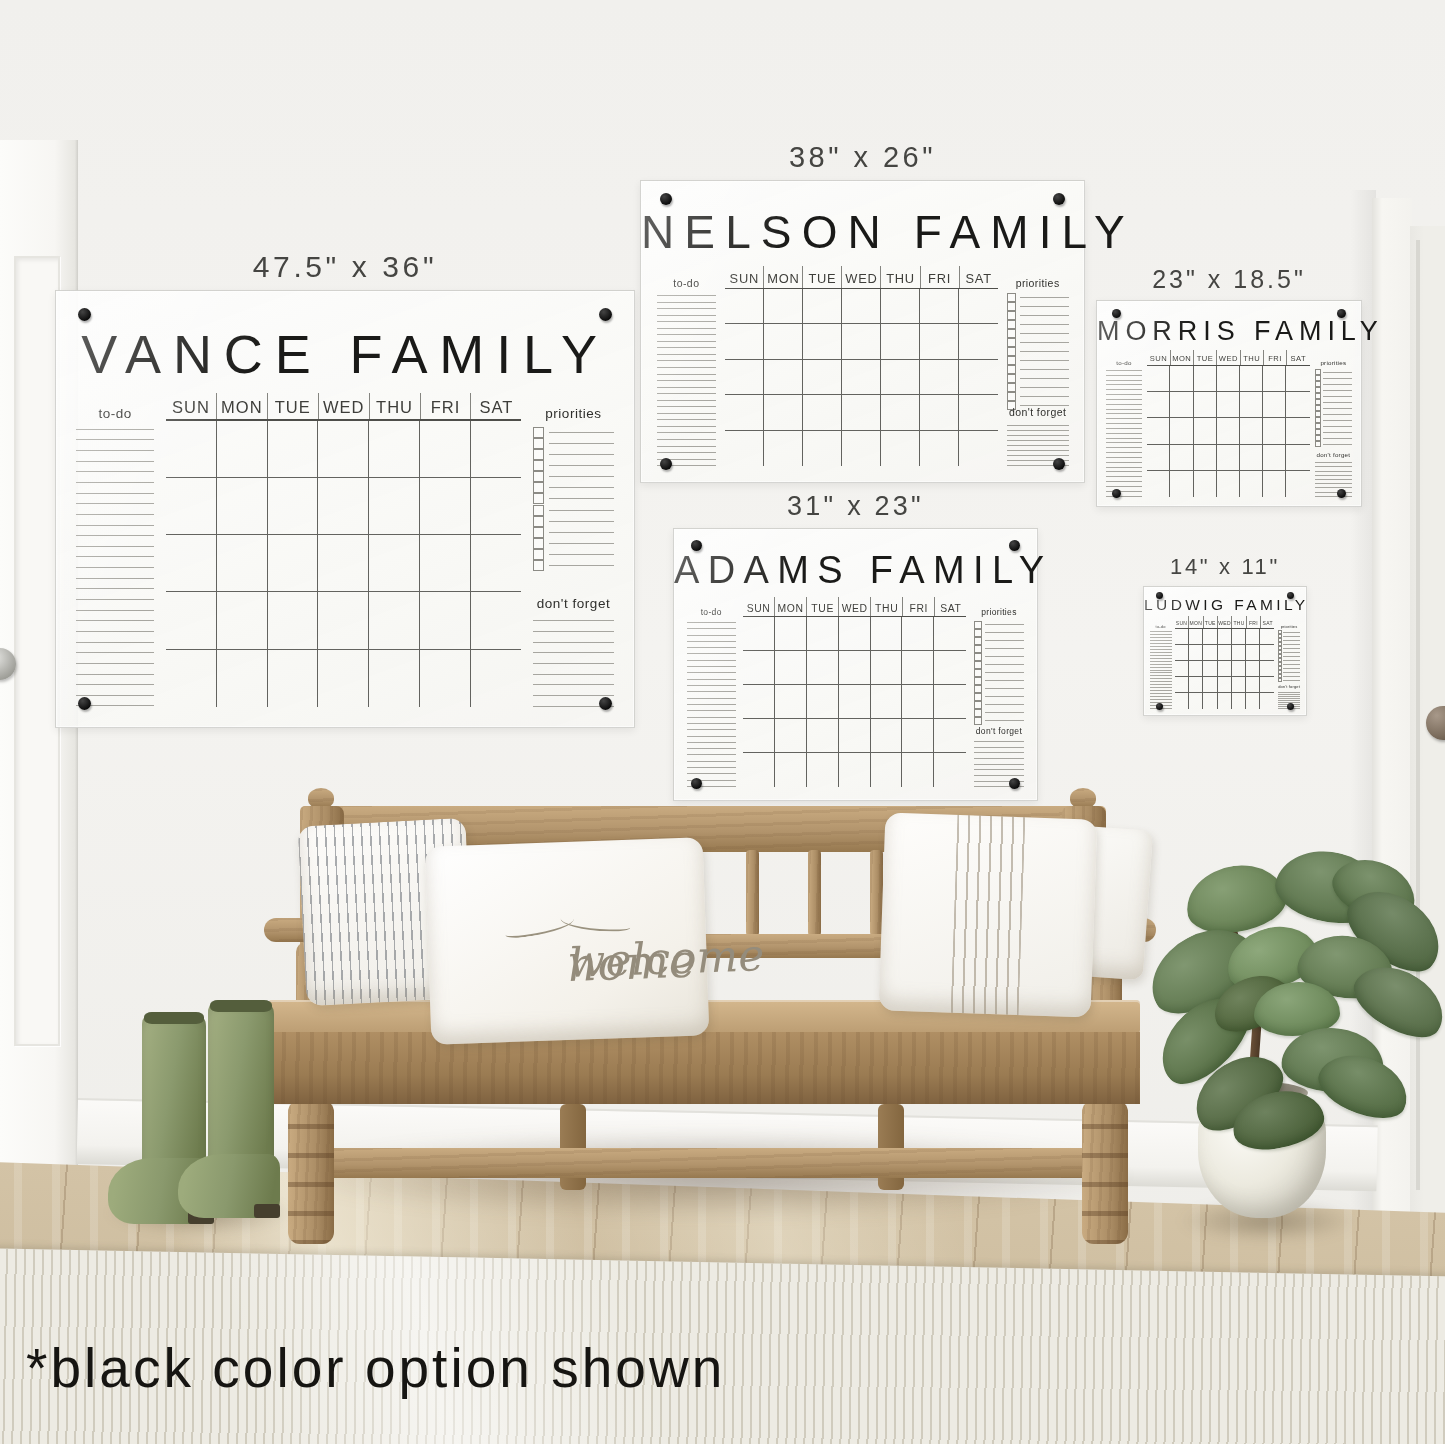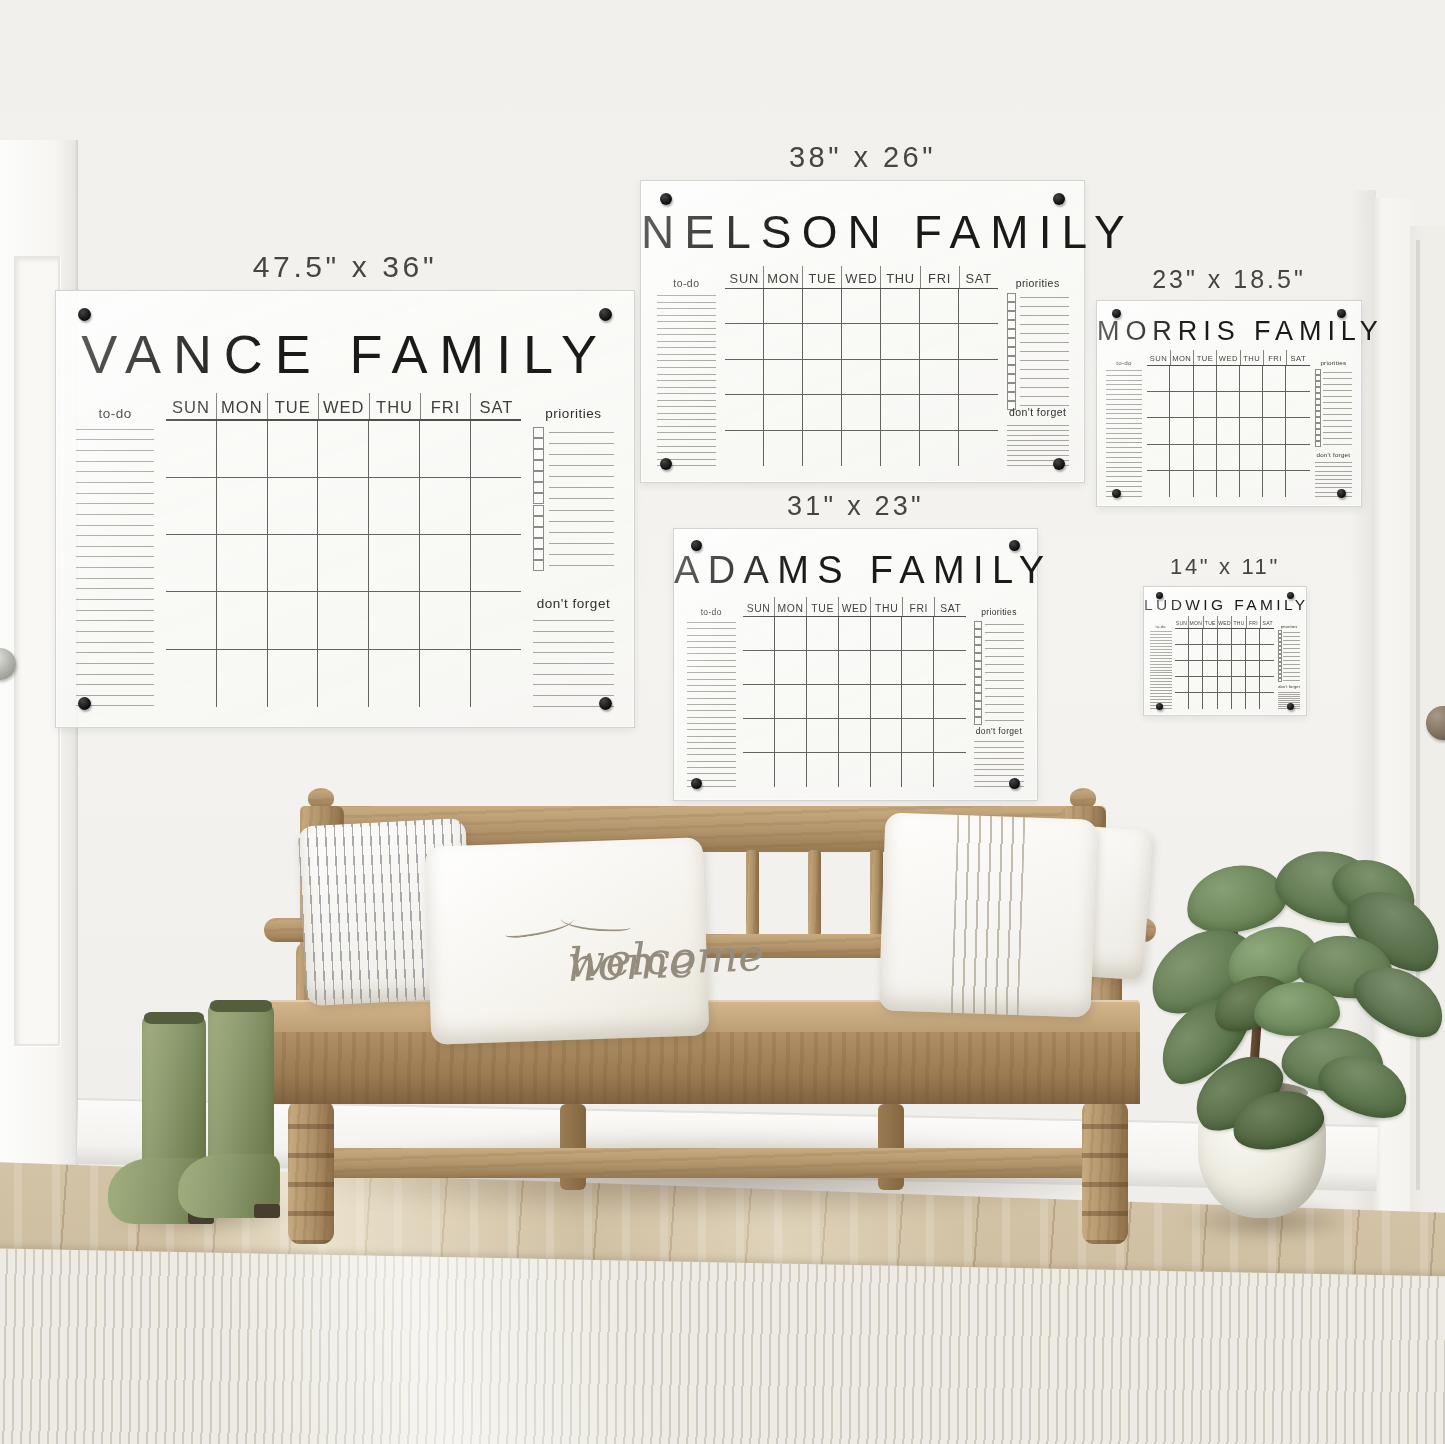--- a/index.html
+++ b/index.html
@@ -1050,14 +1050,15 @@
   <div class="leaf" style="--lc:#5d7a49;left:1298px;top:936px;width:96px;height:62px;transform:rotate(10deg);"></div>
   <div class="leaf" style="--lc:#556f43;left:1352px;top:972px;width:96px;height:58px;transform:rotate(32deg);"></div>
   <div class="leaf" style="--lc:#53703e;left:1152px;top:1008px;width:104px;height:62px;transform:rotate(-42deg);"></div>
   <div class="leaf" style="--lc:#47602f;left:1212px;top:978px;width:80px;height:50px;transform:rotate(-20deg);"></div>
   <div class="leaf" style="--lc:#6a8c54;left:1254px;top:982px;width:86px;height:54px;transform:rotate(0deg);"></div>
   <div class="leaf" style="--lc:#597646;left:1282px;top:1028px;width:102px;height:64px;transform:rotate(6deg);"></div>
   <div class="leaf" style="--lc:#4c6538;left:1190px;top:1062px;width:96px;height:60px;transform:rotate(-32deg);"></div>
   <div class="leaf" style="--lc:#516e3e;left:1318px;top:1058px;width:92px;height:56px;transform:rotate(24deg);"></div>
   <div class="leaf" style="--lc:#455f31;left:1232px;top:1092px;width:92px;height:56px;transform:rotate(-10deg);"></div>
 
+  <div class="footnote">*black color option shown</div>
 
 </div>
 
 </body></html>

